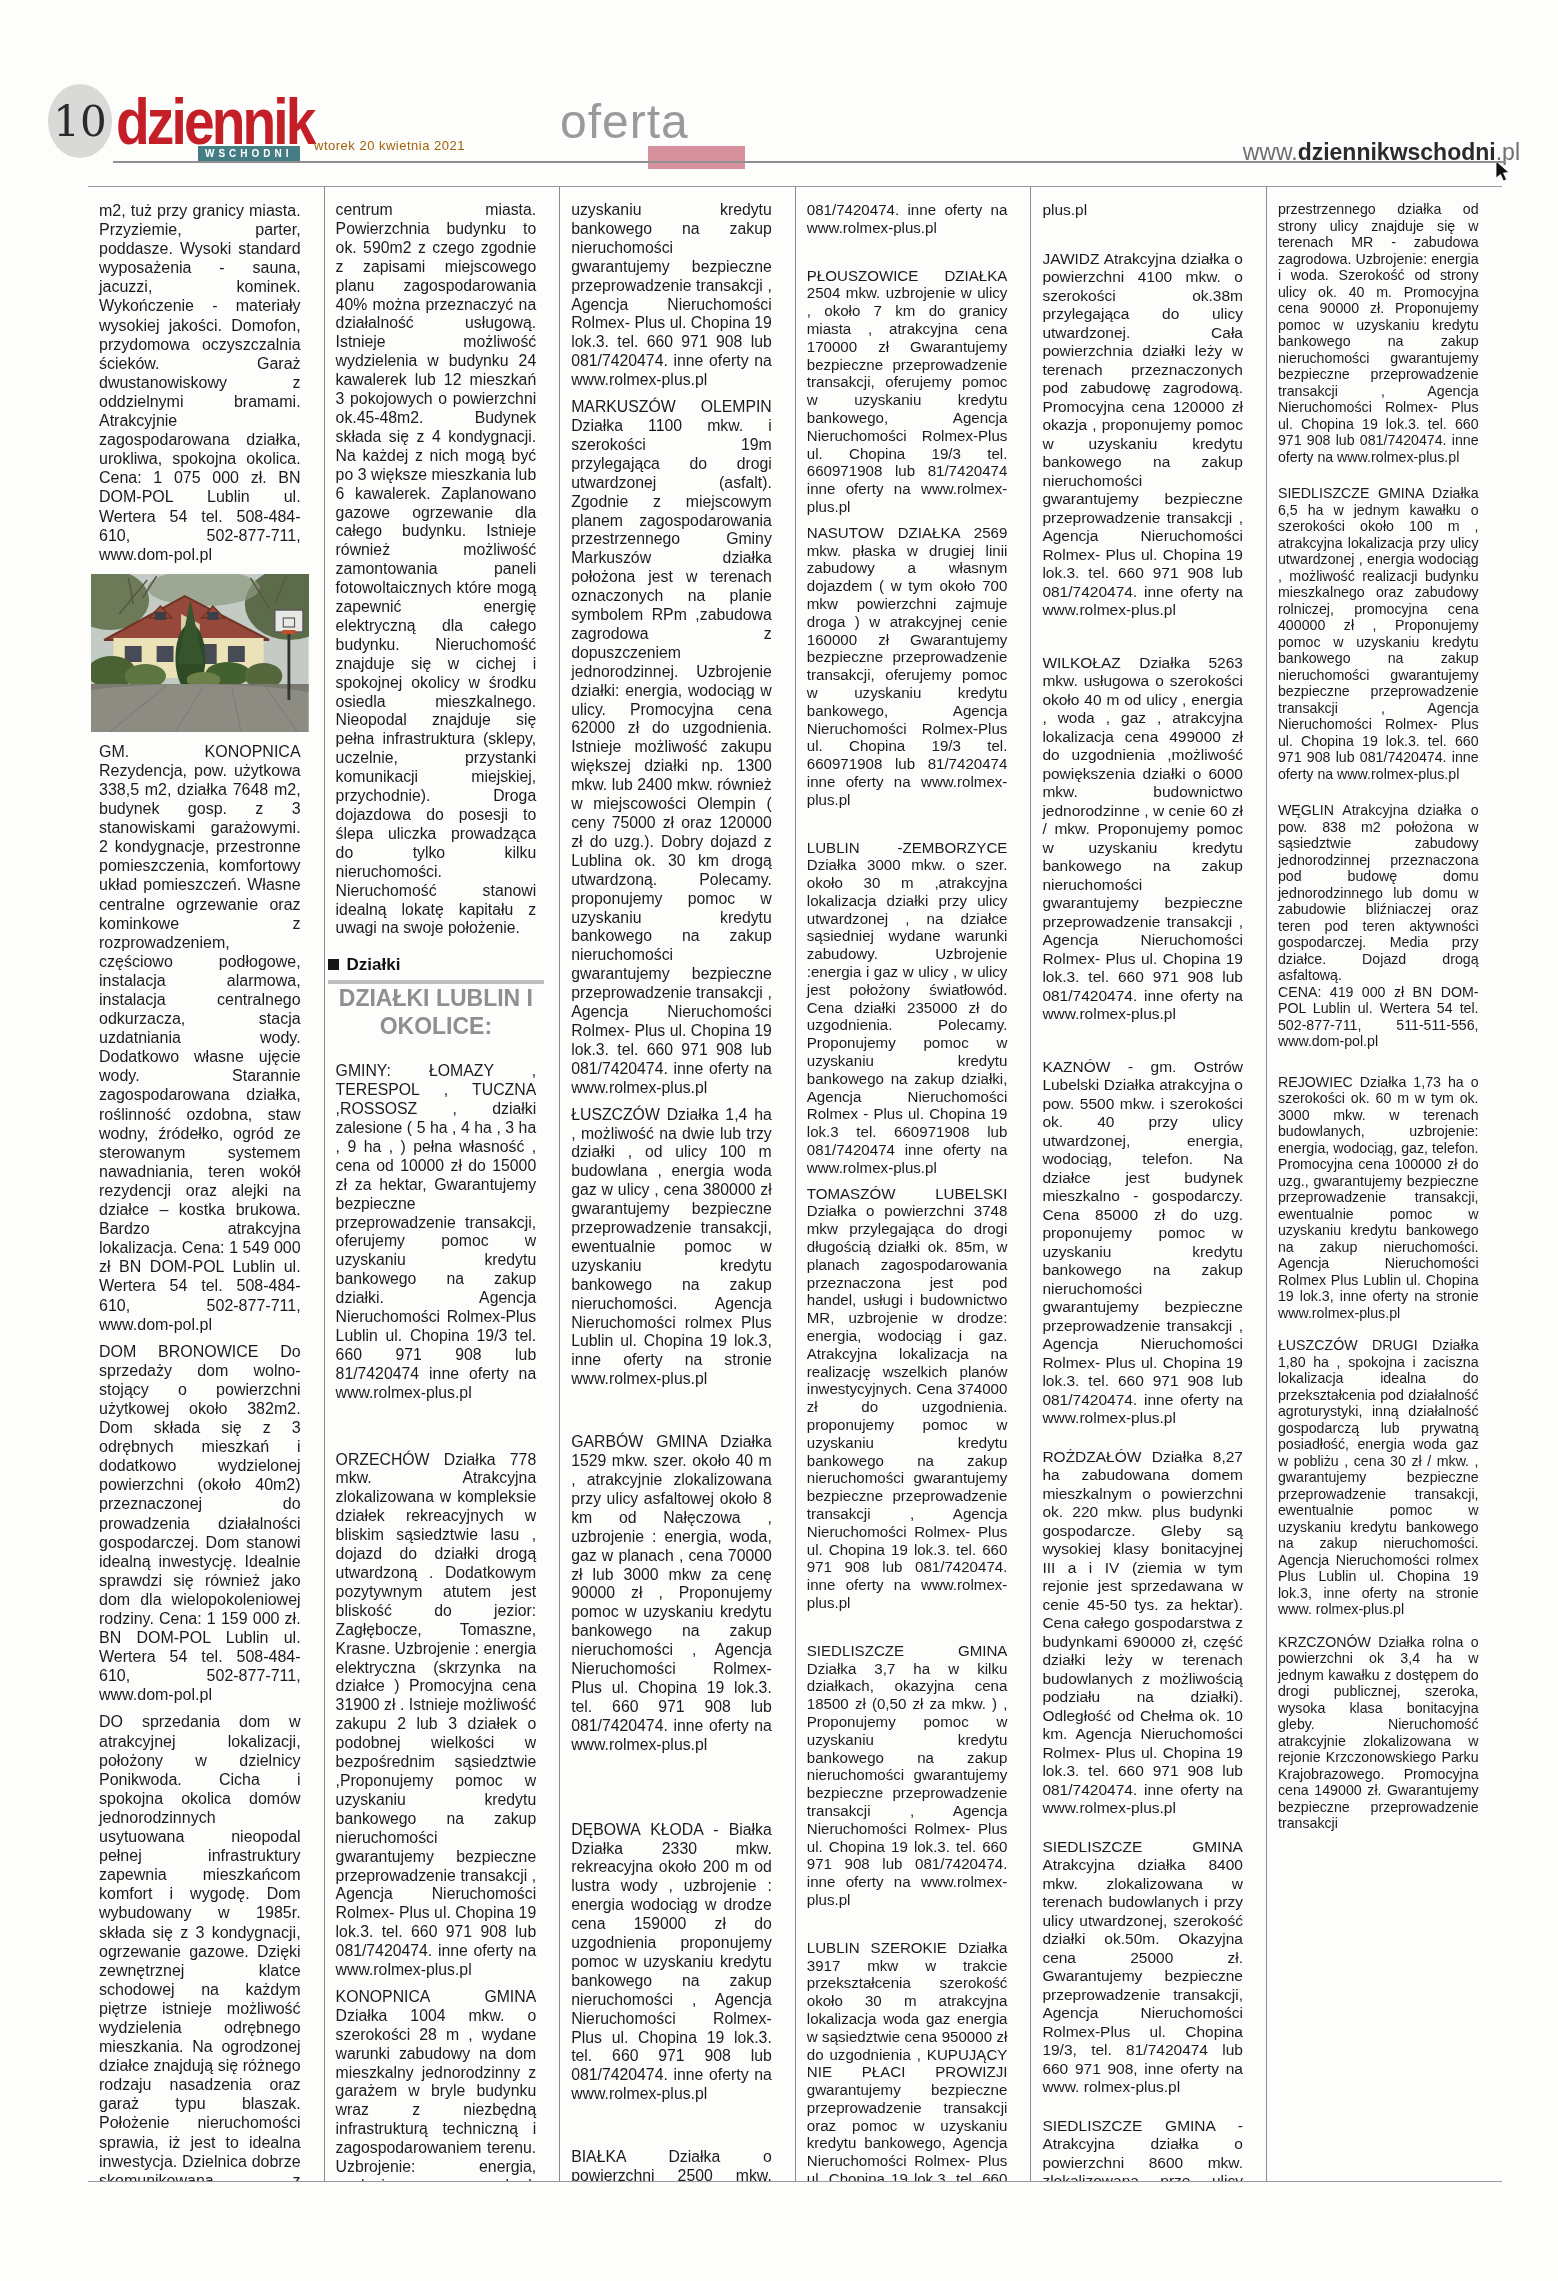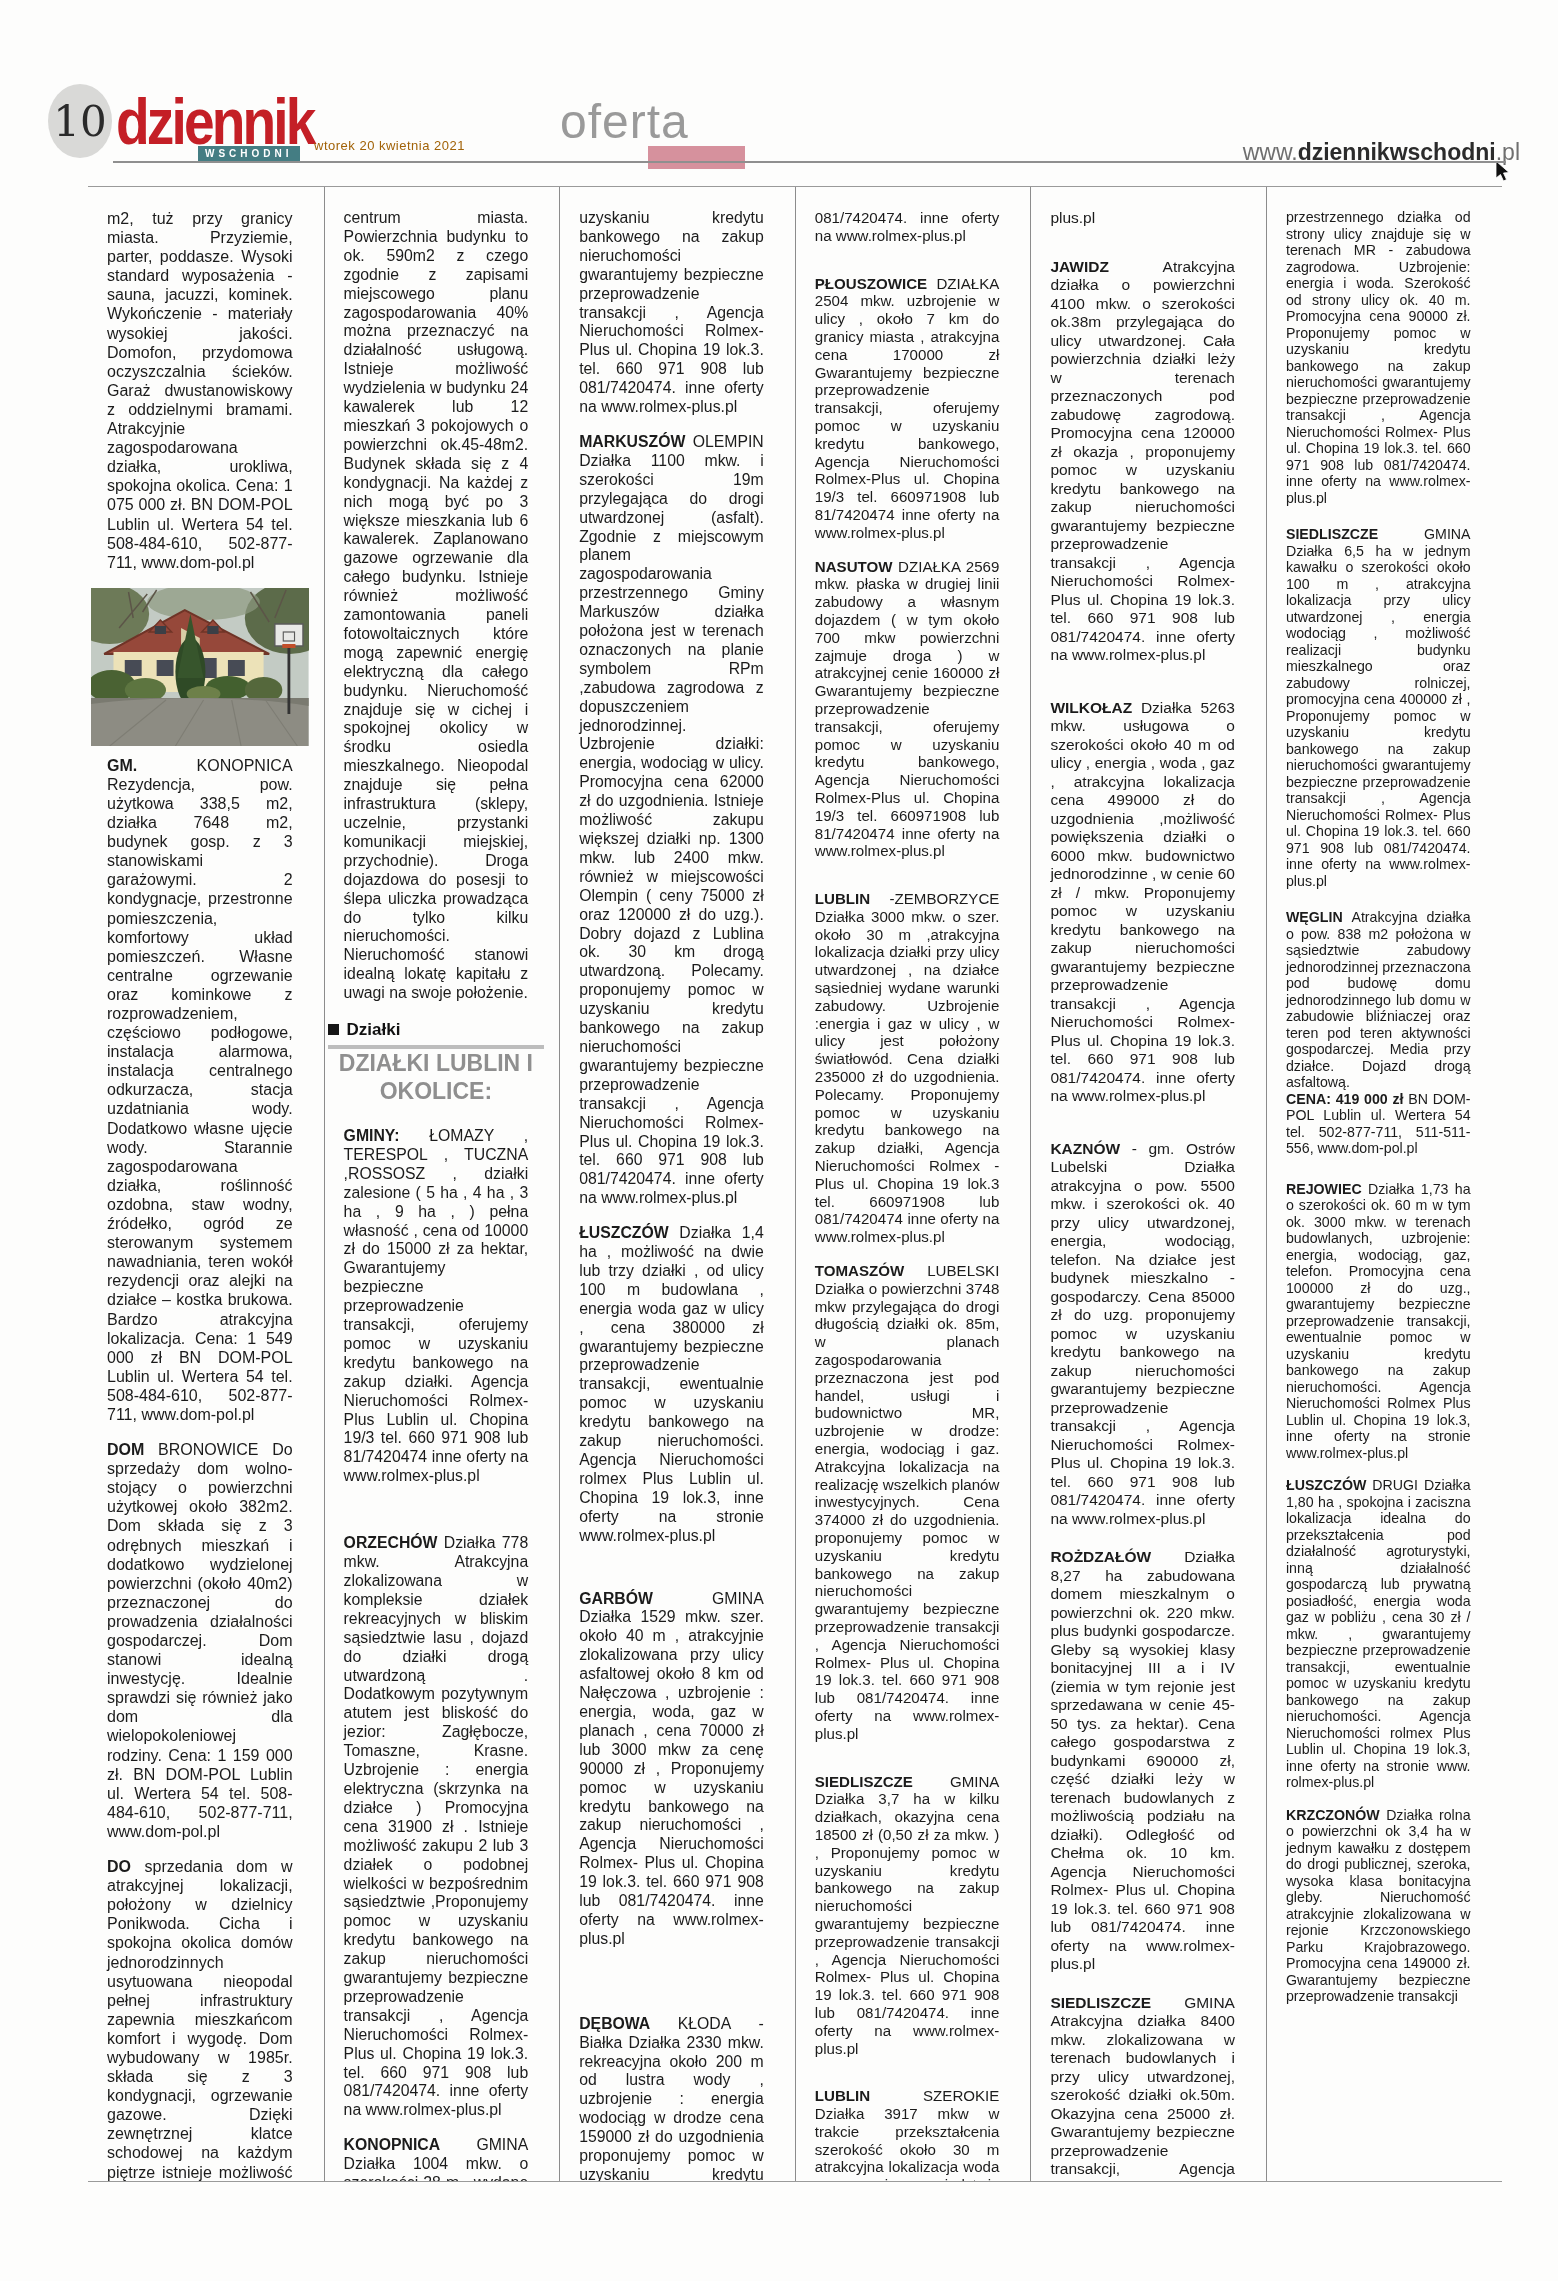--- a/index.html
+++ b/index.html
@@ -29,22 +29,22 @@
            border-top:1px solid #9a9a9a;border-bottom:1px solid #9a9a9a;}
   .col{width:235.6px;box-sizing:border-box;padding:6px 15px 0 3px;overflow:hidden;
        border-left:1px solid #8c8c8c;}
   .col:first-child{border-left:none;}
   .col1{font-size:16px;line-height:19.1px;}
   .col2{font-size:15.8px;line-height:18.9px;}
   .col3{font-size:15.8px;line-height:18.9px;}
   .col4{font-size:15.1px;line-height:17.8px;}
   .col5{font-size:15.5px;line-height:18.5px;}
   .col6{font-size:14.2px;line-height:16.5px;}
-  p.ad{margin:16px;text-align:justify;}
-  p.ad b{font-weight:bold;}
+  p.ad{margin:8px;text-align:justify;}
+  p.ad b{font-weight:normal;}
   .l2{display:block;}
   .section-head{font-weight:bold;font-size:17px;color:#111;border-bottom:4px solid #bdbdbd;
                 padding-bottom:5px;}
   .sq{display:inline-block;width:11px;height:11px;background:#161616;margin-right:8px;}
   .col-heading{color:#8f8f8f;font-weight:bold;font-size:23px;line-height:28px;text-align:center;}
   .photo{width:100%;height:158px;display:block;}
 </style>
 </head>
 <body>
 

